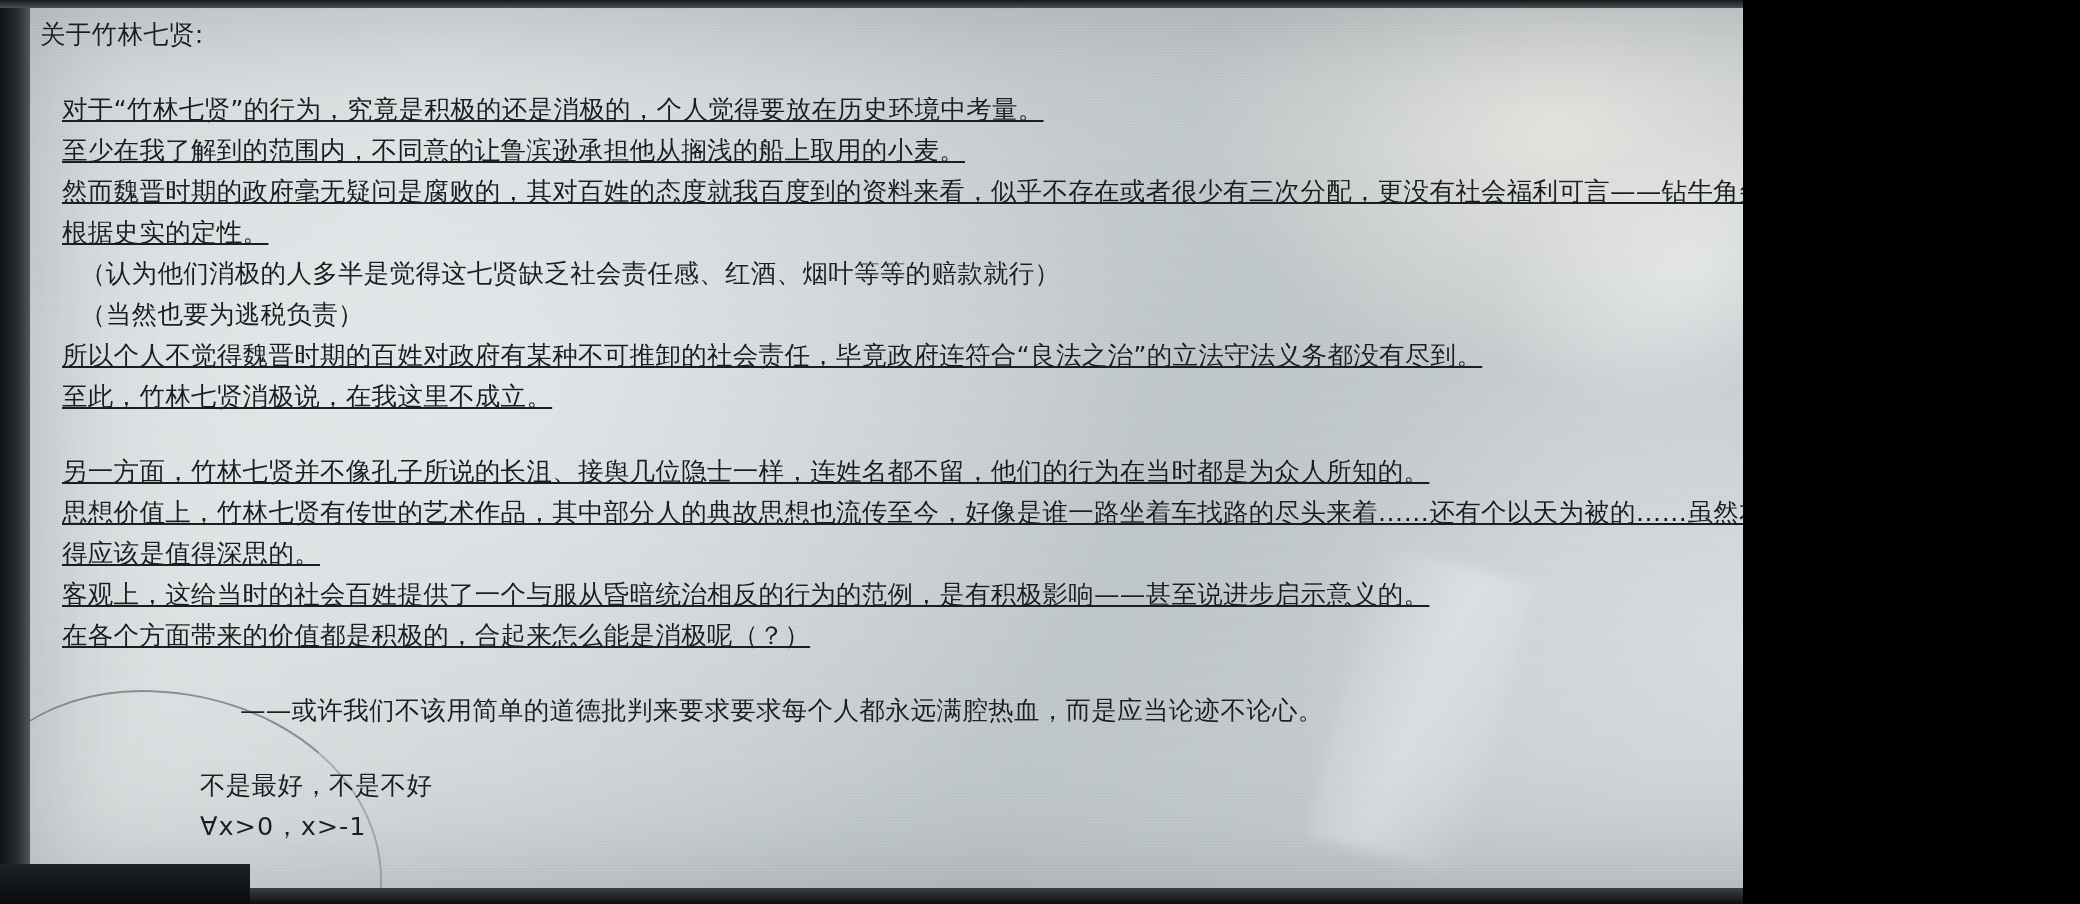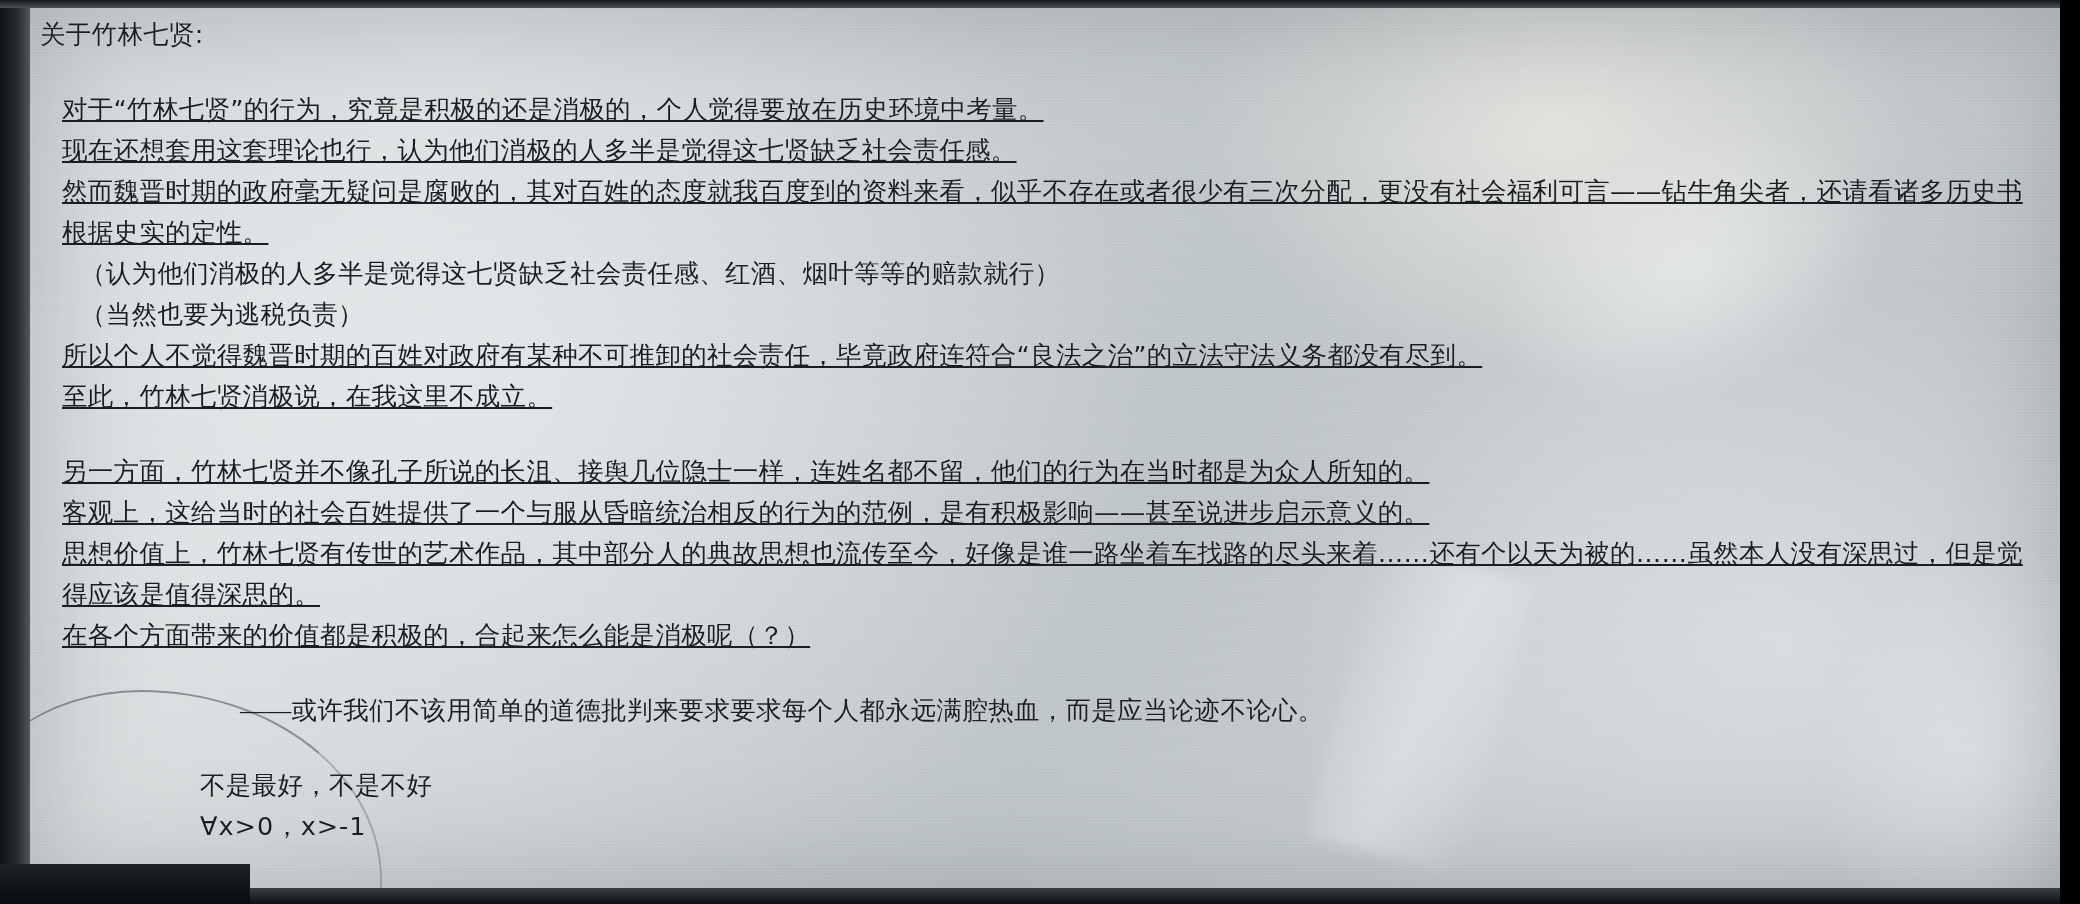--- a/index.html
+++ b/index.html
@@ -2,21 +2,21 @@
 <html><head>
 <meta charset="utf-8">
 <style>
   html, body {
     margin: 0;
     padding: 0;
     background: #000;
   }
   #screen {
     position: relative;
-    width: 2060px;
+    width: 1743px;
     height: 904px;
     overflow: hidden;
     background: #7e8385;
     font-family: "DejaVu Sans", sans-serif;
   }
   
   #page-surface {
     position: absolute;
     left: 26px;
     top: 6px;
@@ -118,21 +118,21 @@
   }
   .p {
     margin: 0;
     white-space: pre-wrap;
   }
   .blank {
     height: 34px;
   }
   .ind1 { text-indent: 0; padding-left: 22px; text-decoration: underline; }
   .ind2 { padding-left: 40px; }
-  .ind-center { padding-left: 200px; font-family: Liberation Serif, serif; }
+  .ind-center { padding-left: 200px; }
   .ind-sig { padding-left: 160px; }
   .title { padding-left: 0; }
   .formula {
     padding-left: 160px;
     letter-spacing: 1px;
   }
 </style>
 </head>
 <body>
 
@@ -143,30 +143,30 @@
   <div class="glare" id="glare-a"></div>
   <div class="glare" id="glare-b"></div>
   <div class="glare" id="glare-c"></div>
   <div id="arc"></div>
 
   <div id="doc">
     <div class="p title">关于竹林七贤:</div>
     <div id="paragraph-container">
         <div class="p blank"></div>
         <div class="p ind1">对于“竹林七贤”的行为，究竟是积极的还是消极的，个人觉得要放在历史环境中考量。</div>
-        <div class="p ind1">现在还想套用这套理论也行，认为他们消极的人多半是觉得这七贤缺乏社会责任感。</div>
+        <div class="p ind1">至少在我了解到的范围内，不同意的让鲁滨逊承担他从搁浅的船上取用的小麦。</div>
         <div class="p ind1">然而魏晋时期的政府毫无疑问是腐败的，其对百姓的态度就我百度到的资料来看，似乎不存在或者很少有三次分配，更没有社会福利可言——钻牛角尖者，还请看诸多历史书根据史实的定性。</div>
         <div class="p ind2">（认为他们消极的人多半是觉得这七贤缺乏社会责任感、红酒、烟叶等等的赔款就行）</div>
         <div class="p ind2">（当然也要为逃税负责）</div>
         <div class="p ind1">所以个人不觉得魏晋时期的百姓对政府有某种不可推卸的社会责任，毕竟政府连符合“良法之治”的立法守法义务都没有尽到。</div>
         <div class="p ind1">至此，竹林七贤消极说，在我这里不成立。</div>
         <div class="p blank"></div>
         <div class="p ind1">另一方面，竹林七贤并不像孔子所说的长沮、接舆几位隐士一样，连姓名都不留，他们的行为在当时都是为众人所知的。</div>
+        <div class="p ind1">思想价值上，竹林七贤有传世的艺术作品，其中部分人的典故思想也流传至今，好像是谁一路坐着车找路的尽头来着……还有个以天为被的……虽然本人没有深思过，但是觉得应该是值得深思的。</div>
         <div class="p ind1">客观上，这给当时的社会百姓提供了一个与服从昏暗统治相反的行为的范例，是有积极影响——甚至说进步启示意义的。</div>
-        <div class="p ind1">思想价值上，竹林七贤有传世的艺术作品，其中部分人的典故思想也流传至今，好像是谁一路坐着车找路的尽头来着……还有个以天为被的……虽然本人没有深思过，但是觉得应该是值得深思的。</div>
         <div class="p ind1">在各个方面带来的价值都是积极的，合起来怎么能是消极呢（？）</div>
         <div class="p blank"></div>
         <div class="p ind-center">——或许我们不该用简单的道德批判来要求要求每个人都永远满腔热血，而是应当论迹不论心。</div>
         <div class="p blank"></div>
         <div class="p ind-sig">不是最好，不是不好</div>
         <div class="p formula">∀x&gt;0，x&gt;-1</div>
       </div>
   </div>
 
   <div id="bezel-left"></div>

